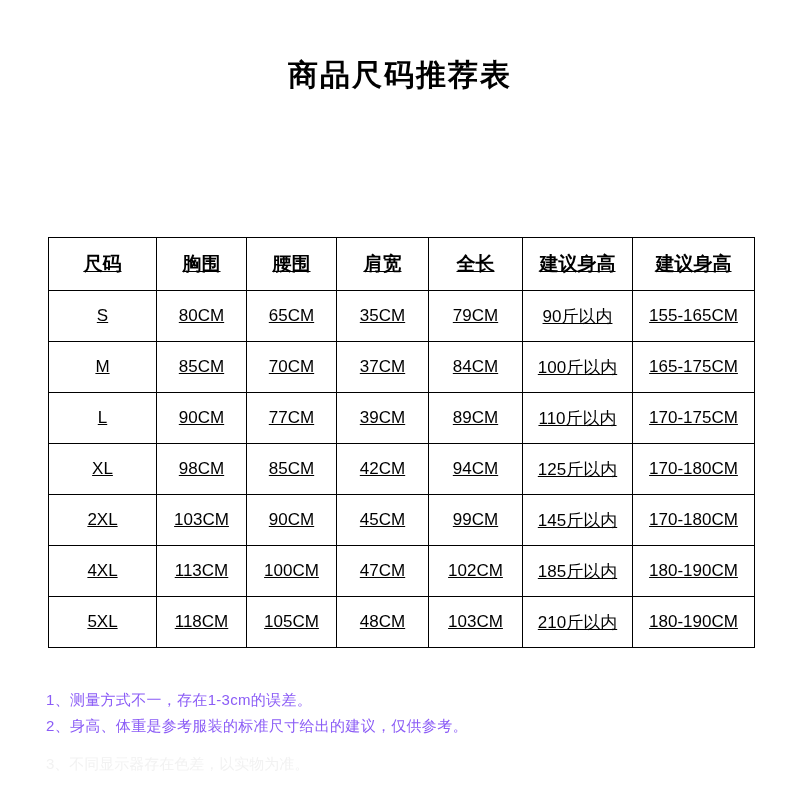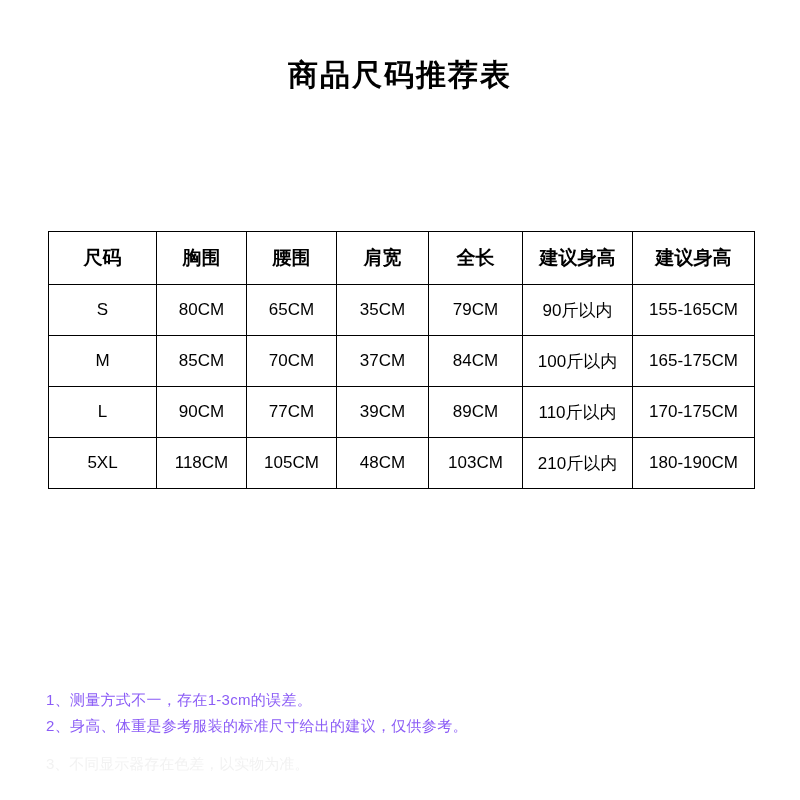--- a/index.html
+++ b/index.html
@@ -25,22 +25,23 @@
     font-size: 30px;
     font-weight: bold;
     letter-spacing: 2px;
     margin-top: 55px;
     margin-bottom: 8px;
     color: #000;
   }
   .table-wrap {
     position: absolute;
     left: 48px;
-    top: 176px;
+    top: 182px;
     width: 706px;
+    text-decoration: underline;
   }
   table.size-table {
     border-collapse: collapse;
     width: 706px;
     table-layout: fixed;
   }
   table.size-table td {
     border: 1px solid #000000;
     text-align: center;
     vertical-align: middle;
@@ -138,20 +139,47 @@
         <tr>
           <td>L</td>
           <td>90CM</td>
           <td>77CM</td>
           <td>39CM</td>
           <td>89CM</td>
           <td>110斤以内</td>
           <td>170-175CM</td>
         </tr>
         <tr>
+          <td>XL</td>
+          <td>98CM</td>
+          <td>85CM</td>
+          <td>42CM</td>
+          <td>94CM</td>
+          <td>125斤以内</td>
+          <td>170-180CM</td>
+        </tr>
+        <tr>
+          <td>2XL</td>
+          <td>103CM</td>
+          <td>90CM</td>
+          <td>45CM</td>
+          <td>99CM</td>
+          <td>145斤以内</td>
+          <td>170-180CM</td>
+        </tr>
+        <tr>
+          <td>4XL</td>
+          <td>113CM</td>
+          <td>100CM</td>
+          <td>47CM</td>
+          <td>102CM</td>
+          <td>185斤以内</td>
+          <td>180-190CM</td>
+        </tr>
+        <tr>
           <td>5XL</td>
           <td>118CM</td>
           <td>105CM</td>
           <td>48CM</td>
           <td>103CM</td>
           <td>210斤以内</td>
           <td>180-190CM</td>
         </tr>
       </tbody>
     </table>

